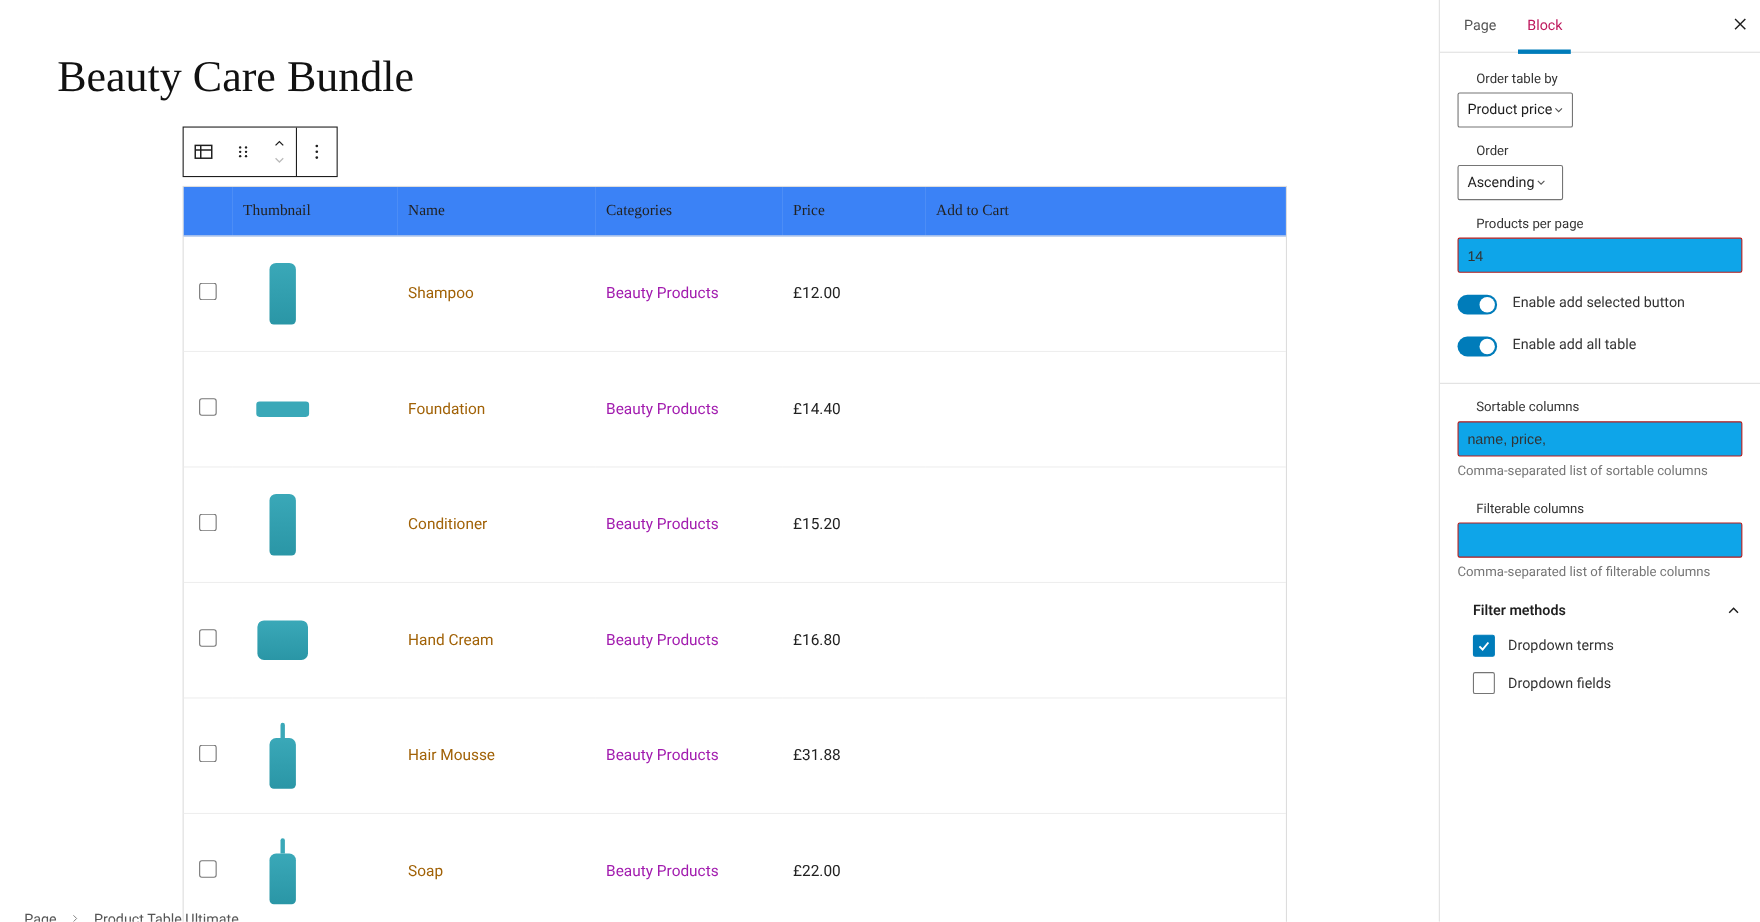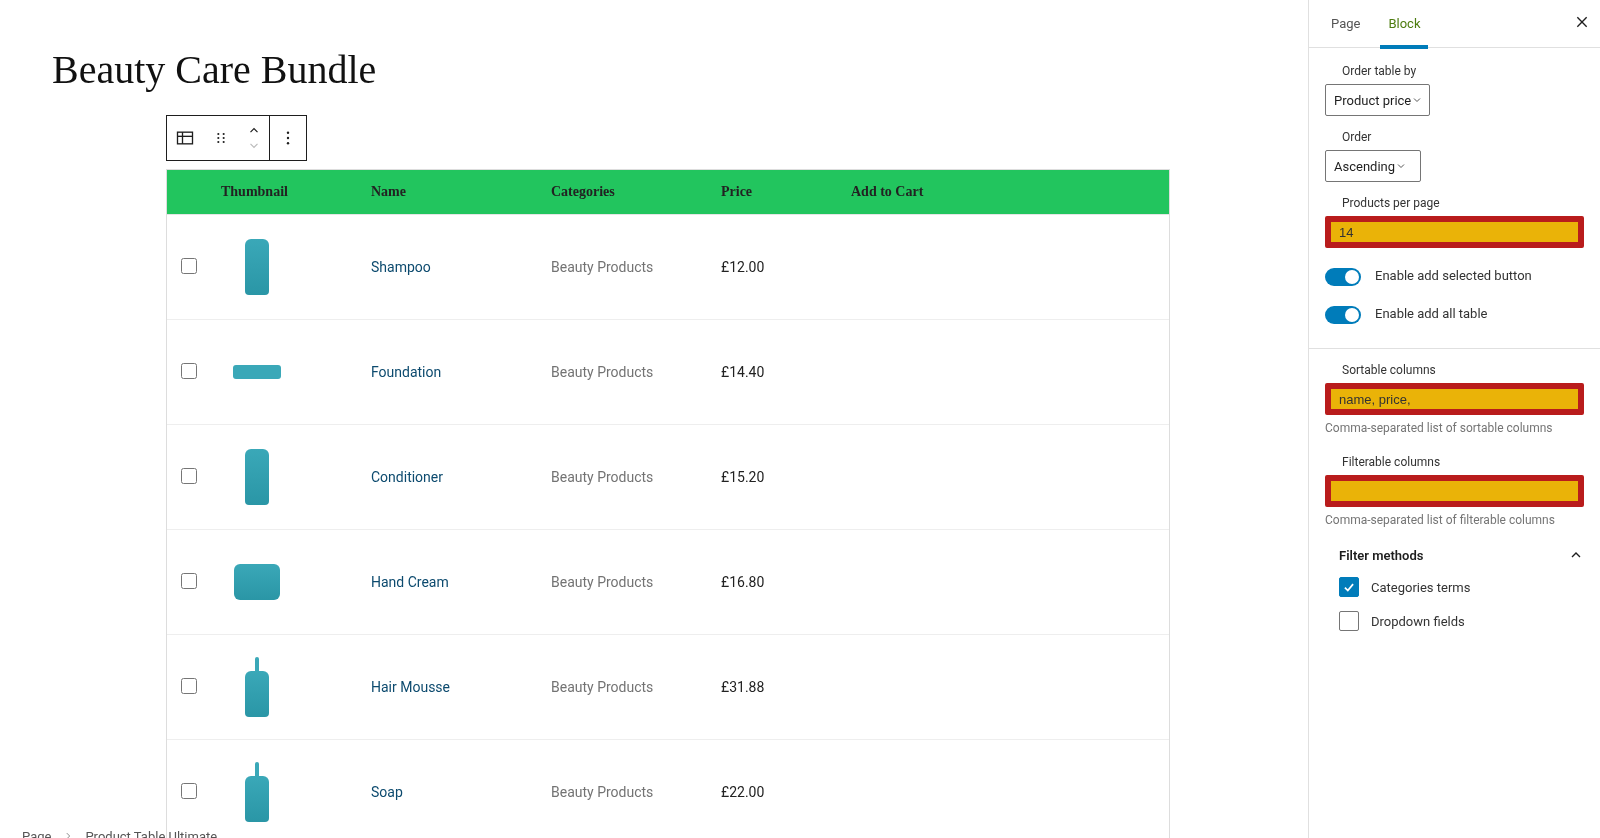--- a/index.html
+++ b/index.html
@@ -69,40 +69,40 @@
     .product-table-wrap {
       margin-left: 122px;
       width: 1004px;
       border: 1px solid #ddd;
     }
     table.product-table {
       width: 100%;
       border-collapse: collapse;
     }
     table.product-table thead th {
-      background: #22c55e;
+      background: #3b82f6;
       text-align: left;
       font-family: Georgia, serif;
-      font-weight: bold;
+      font-weight: normal;
       font-size: 14px;
       padding: 14px 10px;
       border-bottom: 1px solid #e5e5e5;
       color: #222;
     }
     table.product-table tbody td {
       padding: 16px 10px;
       border-bottom: 1px solid #eee;
       vertical-align: middle;
       font-size: 14px;
     }
     .col-cb { width: 44px; text-align: center; }
     .col-thumb { width: 150px; }
-    .col-name { width: 180px; color: #0c4a6e; }
+    .col-name { width: 180px; color: #a16207; }
     .col-cat { width: 170px; }
-    .col-cat a { color: #737373; text-decoration: none; }
+    .col-cat a { color: #a21caf; text-decoration: none; }
     .col-price { width: 130px; color: #222; }
     .thumb-box {
       width: 72px;
       height: 72px;
       background: #fff;
       display: flex;
       align-items: center;
       justify-content: center;
     }
     .thumb-bottle {
@@ -178,21 +178,21 @@
       padding: 0 14px;
       height: 48px;
       display: flex;
       align-items: center;
       font-size: 13px;
       color: #555;
       cursor: pointer;
       position: relative;
     }
     .sidebar-tabs .tab.active {
-      color: #4d7c0f;
+      color: #be185d;
     }
     .sidebar-tabs .tab.active::after {
       content: "";
       position: absolute;
       bottom: -1px;
       left: 6px;
       right: 6px;
       height: 4px;
       background: #007cba;
     }
@@ -209,25 +209,25 @@
     }
     .field-label {
       font-size: 12px;
       color: #333;
       margin: 14px 0 6px 17px;
       display: block;
     }
     .select-box, .text-input {
       width: 100%;
       height: 32px;
-      border: 6px solid #b91c1c;
+      border: 1px solid #b91c1c;
       border-radius: 2px;
       padding: 0 8px;
       font-size: 13px;
-      background: #eab308;
+      background: #0ea5e9;
       color: #333;
     }
     .select-inline {
       display: inline-flex;
       align-items: center;
       min-width: 96px;
       height: 32px;
       border: 1px solid #757575;
       border-radius: 2px;
       padding: 0 6px 0 8px;
@@ -532,20 +532,20 @@
           <polyline points="6,15 12,9 18,15" fill="none" stroke="#1e1e1e" stroke-width="2"></polyline>
         </svg>
     </div>
 
     <div class="cb-row">
       <div class="cb-box checked">
         <svg width="14" height="14" viewBox="0 0 24 24">
             <polyline points="5,13 10,18 19,7" fill="none" stroke="#fff" stroke-width="3"></polyline>
           </svg>
       </div>
-      <span class="cb-label">Categories terms</span>
+      <span class="cb-label">Dropdown terms</span>
     </div>
     <div class="cb-row">
       <div class="cb-box"></div>
       <span class="cb-label">Dropdown fields</span>
     </div>
   </div>
 </div>
 
 </body></html>

